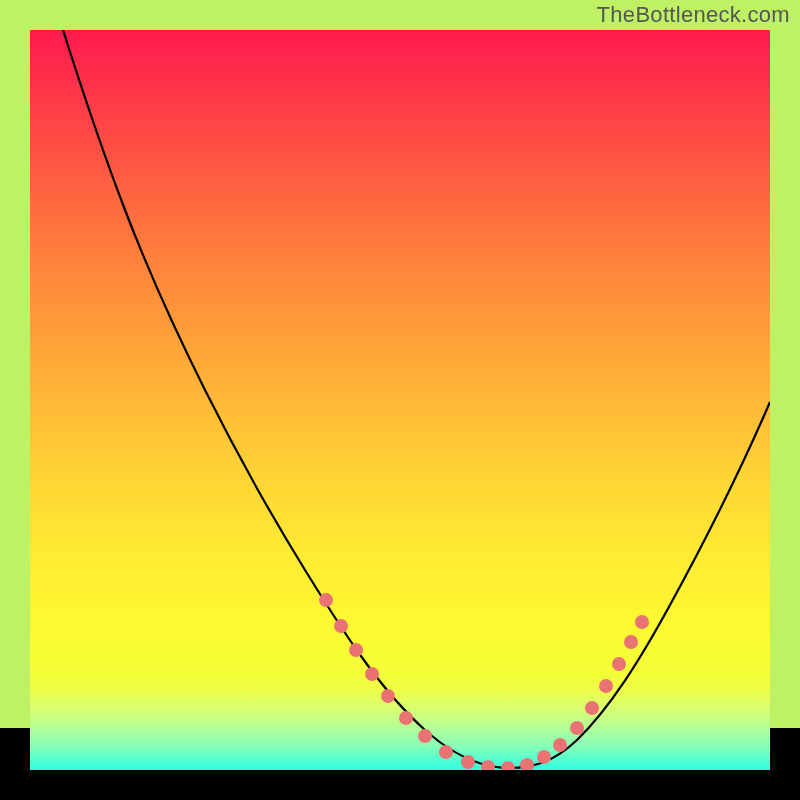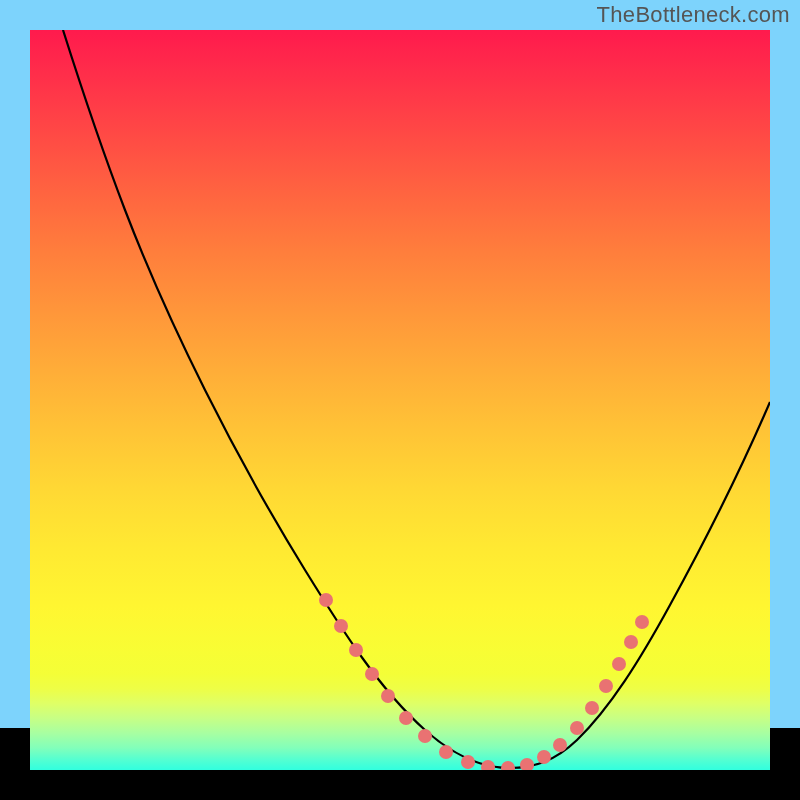--- a/index.html
+++ b/index.html
@@ -8,21 +8,21 @@
     width: 800px;
     height: 800px;
     background: #000;
     overflow: hidden;
     font-family: Arial, Helvetica, sans-serif;
   }
   .stage {
     position: relative;
     width: 800px;
     height: 728px;
-    background: #7dd3fc;
+    background: #bef264;
   }
   .watermark {
     position: absolute;
     top: 2px;
     right: 10px;
     color: #555;
     font-size: 22px;
     font-weight: 500;
     letter-spacing: 0.3px;
     z-index: 20;

